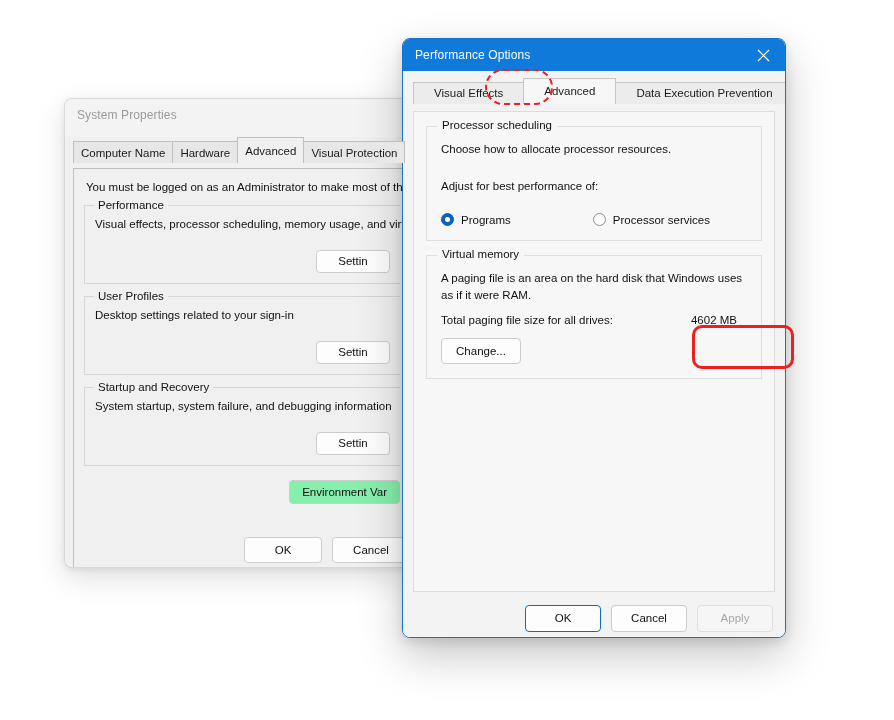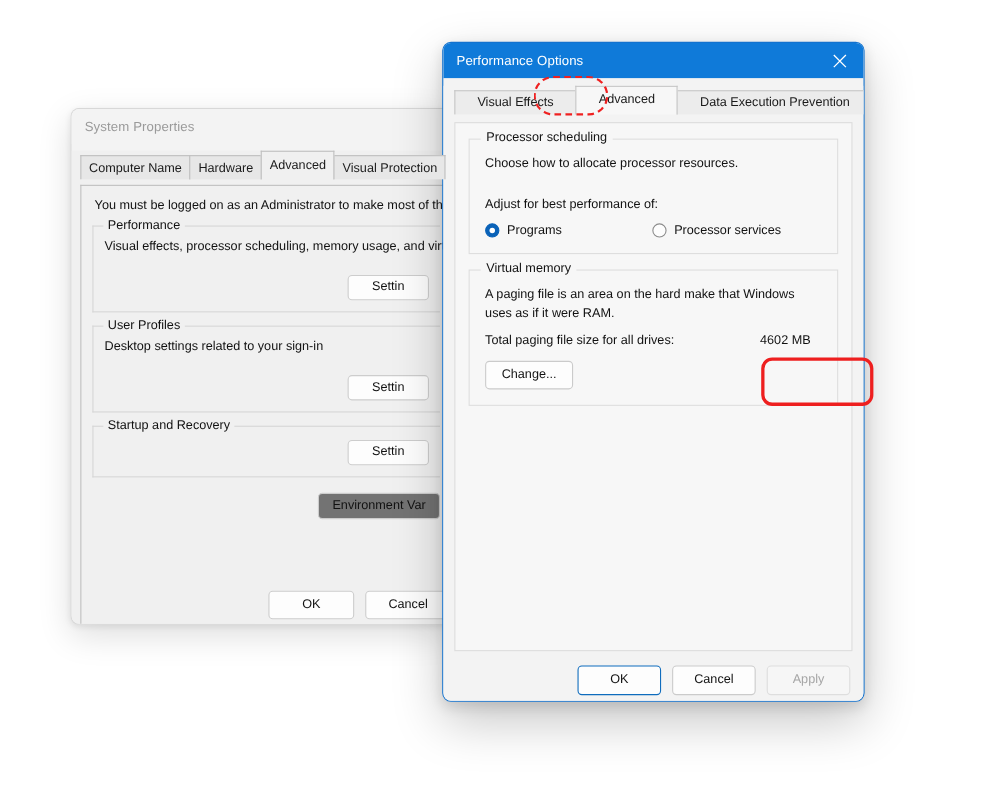--- a/index.html
+++ b/index.html
@@ -148,21 +148,21 @@
     white-space: nowrap;
   }
   .sp-envrow {
     display: flex;
     justify-content: flex-end;
     margin: 14px 10px 0 0;
   }
   .sp-envbtn {
     font-size: 11.5px;
     color: #111;
-    background: #737373;
+    background: #86efac;
     border: 1px solid #cdcdcd;
     border-radius: 4px;
     height: 24px;
     padding: 0 12px;
     line-height: 22px;
     white-space: nowrap;
     box-sizing: border-box;
   }
   .sp-footer {
     position: absolute;
@@ -291,21 +291,21 @@
   .grp .line {
     font-size: 11.5px;
     color: #111;
     line-height: 17px;
   }
   .gap-20 { height: 20px; }
 
   .radios {
     display: flex;
     align-items: center;
-    margin-top: 8px;
+    margin-top: 18px;
   }
   .radio {
     display: flex;
     align-items: center;
     font-size: 11.5px;
     color: #111;
     white-space: nowrap;
   }
   .radio + .radio { margin-left: 82px; }
   .rdot {
@@ -430,20 +430,21 @@
       <div class="sp-group">
         <span class="legend">User Profiles</span>
         <div class="desc">Desktop settings related to your sign-in</div>
         <div class="sp-btnrow">
           <div class="sp-btn">Settin</div>
         </div>
       </div>
 
       <div class="sp-group">
         <span class="legend">Startup and Recovery</span>
+        <div class="desc">System startup, system failure, and debugging information</div>
         <div class="sp-btnrow">
           <div class="sp-btn">Settin</div>
         </div>
       </div>
 
       <div class="sp-envrow">
         <div class="sp-envbtn">Environment Var</div>
       </div>
 
       <div class="sp-footer">
@@ -487,21 +488,21 @@
           </label>
           <label class="radio">
             <span class="rdot"></span>
             <span>Processor services</span>
           </label>
         </div>
       </div>
 
       <div class="grp">
         <span class="legend">Virtual memory</span>
-        <div class="line" style="max-width:340px">A paging file is an area on the hard make that Windows uses as if it were RAM.</div>
+        <div class="line" style="max-width:340px">A paging file is an area on the hard disk that Windows uses as if it were RAM.</div>
         <div class="paging-row">
           <span class="label">Total paging file size for all drives:</span>
           <span class="value">4602 MB</span>
         </div>
         <div class="change-row">
           <div class="po-btn">Change...</div>
         </div>
       </div>
 
     </div>

